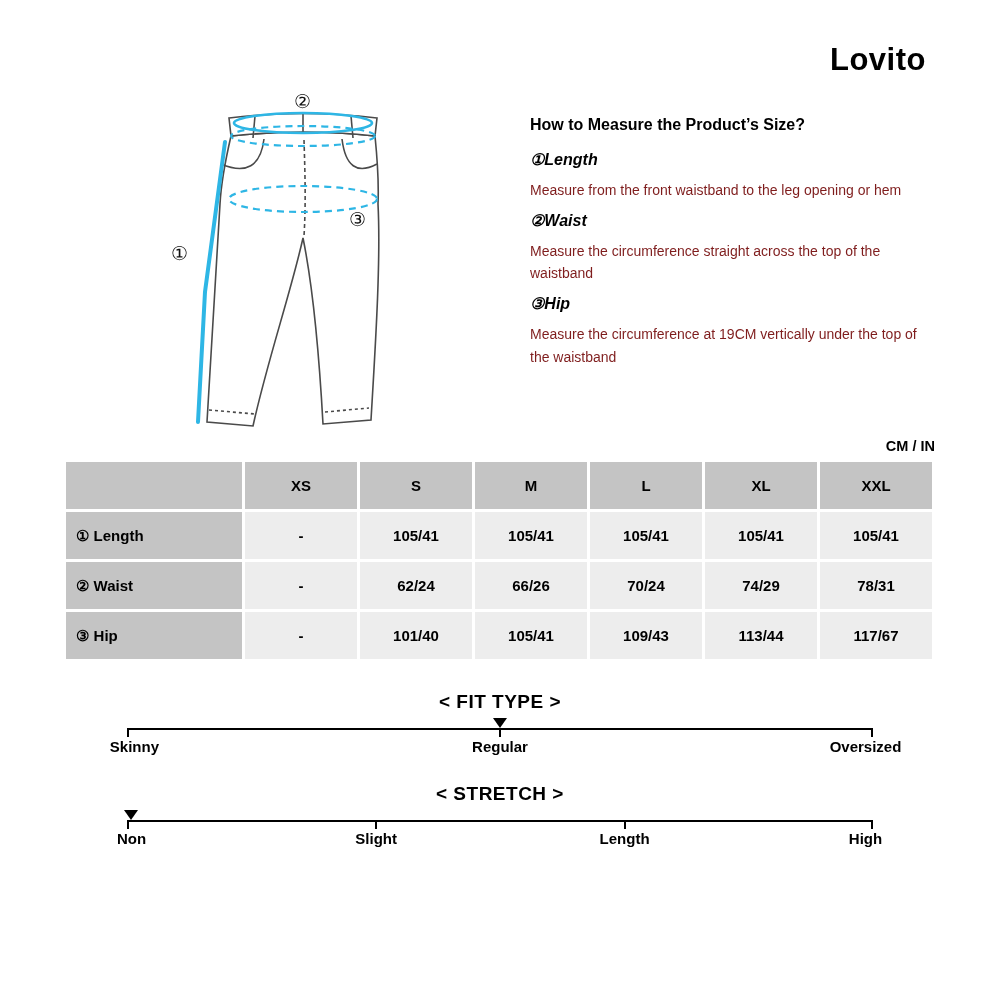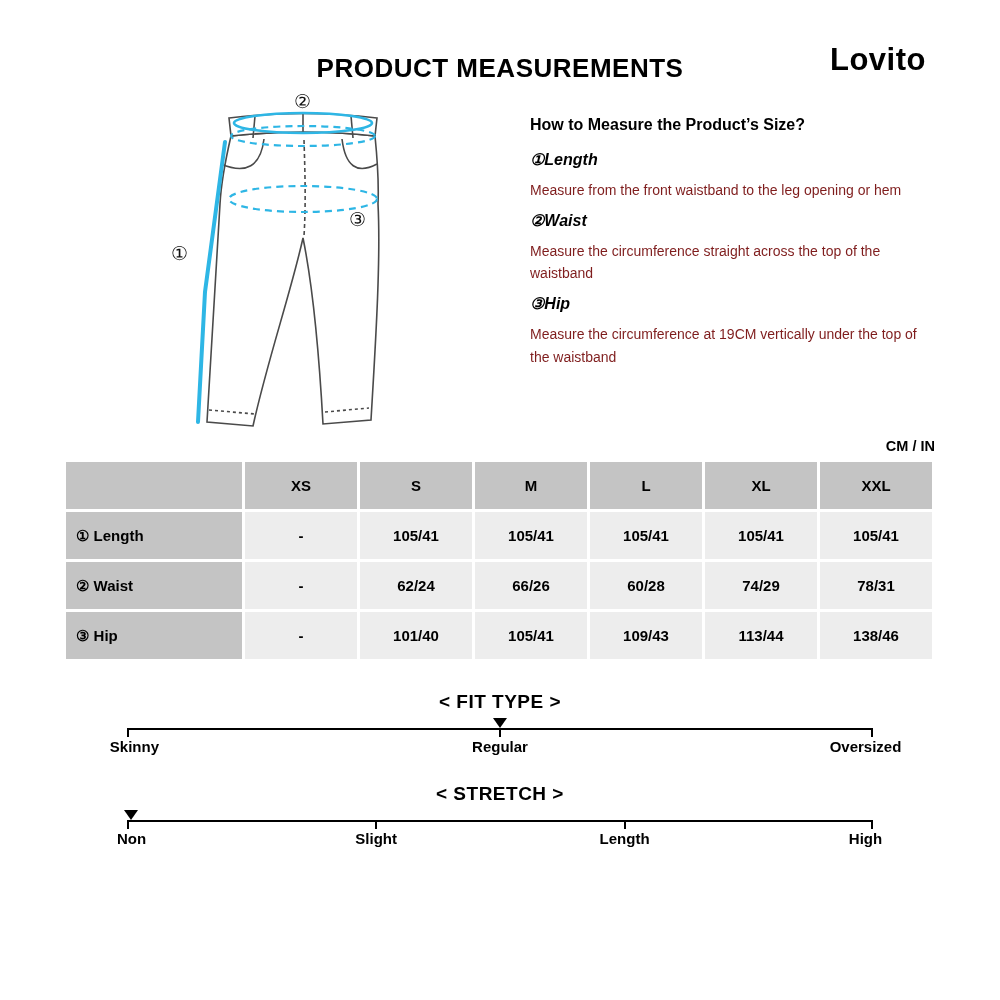--- a/index.html
+++ b/index.html
@@ -42,21 +42,20 @@
           border-left:7px solid transparent;border-right:7px solid transparent;
           border-top:10px solid #000;transform:translateX(-50%);}
   .scale-labels{position:relative;height:18px;font-size:15px;font-weight:bold;}
   .scale-labels span{position:absolute;transform:translateX(-50%);white-space:nowrap;}
 </style>
 </head>
 <body>
 
 <div class="page">
 
-  <h1 class="title">PRODUCT MEASUREMENTS</h1>
   <div class="brand">Lovito</div>
 
   <div class="diagram">
     <svg width="340" height="362" viewBox="0 0 340 362">
 
       <g stroke="#4a4a4a" fill="none" stroke-width="1.6">
         <path d="M 68,44 Q 140,36 212,44 C 214,64 216,90 215,112 C 218,170 212,260 208,328 L 160,332 C 156,260 150,195 140,146 C 128,200 104,270 90,334 L 44,330 C 50,240 55,150 57,112 C 58,92 62,70 68,44 Z" fill="#ffffff"></path>
         <path d="M 66,26 Q 140,17 214,26 L 212,44 Q 140,36 68,44 Z" fill="#ffffff"></path>
         <line x1="92" y1="24" x2="90" y2="46"></line>
         <line x1="140" y1="20" x2="140" y2="40"></line>
@@ -128,32 +127,32 @@
         <td class="val">105/41</td>
         <td class="val">105/41</td>
         <td class="val">105/41</td>
         <td class="val">105/41</td>
       </tr>
       <tr>
         <td class="rowlabel">② Waist</td>
         <td class="val">-</td>
         <td class="val">62/24</td>
         <td class="val">66/26</td>
-        <td class="val">60/28</td>
+        <td class="val">70/24</td>
         <td class="val">74/29</td>
         <td class="val">78/31</td>
       </tr>
       <tr>
         <td class="rowlabel">③ Hip</td>
         <td class="val">-</td>
         <td class="val">101/40</td>
         <td class="val">105/41</td>
         <td class="val">109/43</td>
         <td class="val">113/44</td>
-        <td class="val">138/46</td>
+        <td class="val">117/67</td>
       </tr>
     </tbody>
   </table>
 
 
   <section class="scale" id="fit-scale">
     <h3 class="scale-heading">&lt; FIT TYPE &gt;</h3>
     <div class="scale-track">
       <div class="track-line"></div>
       <div class="tick" style="left:0.2%"></div>

